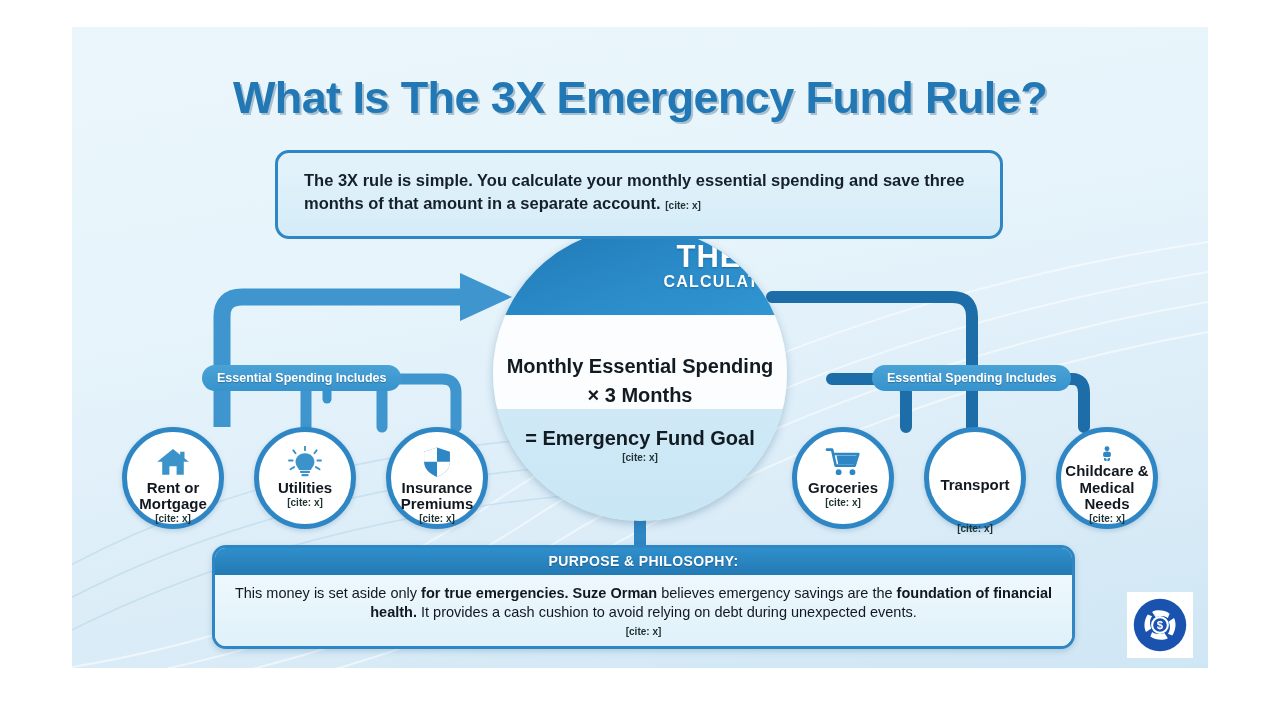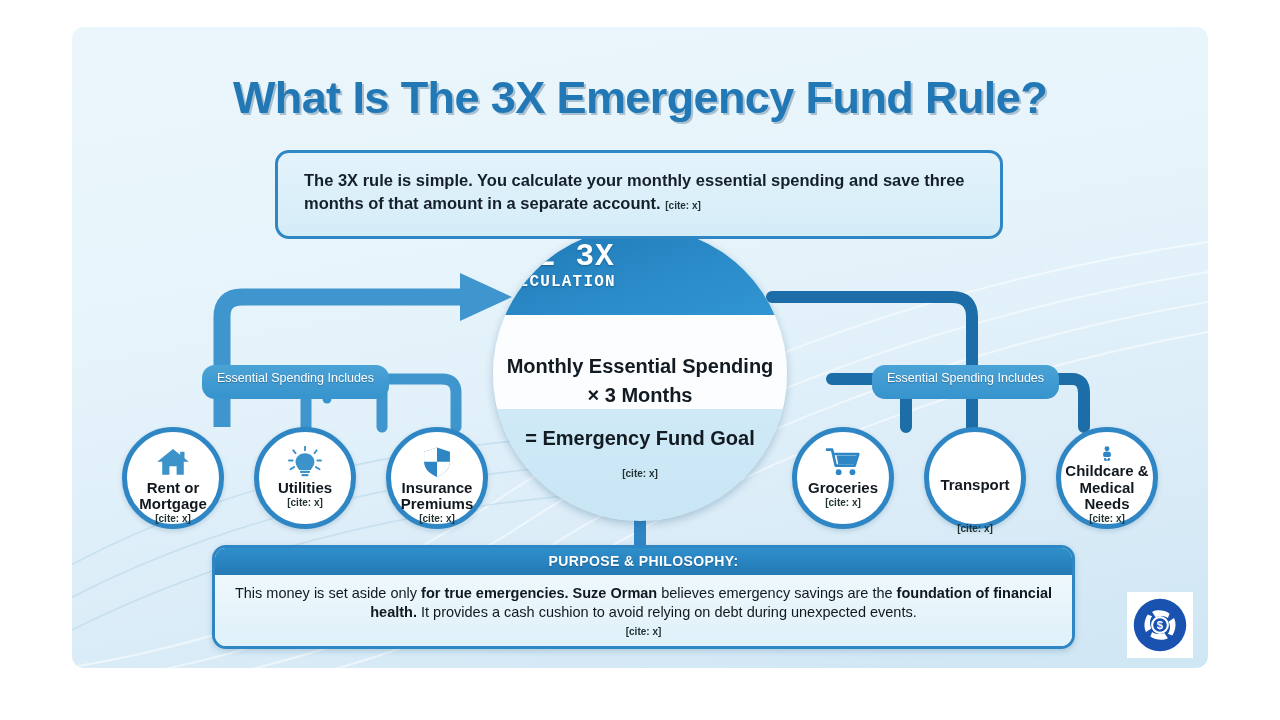--- a/index.html
+++ b/index.html
@@ -24,21 +24,20 @@
 
   
   #canvas {
     position: absolute;
     left: 72px;
     top: 27px;
     width: 1136px;
     height: 641px;
     background: linear-gradient(170deg, #eaf6fb 0%, #e7f4fb 35%, #dcedf8 70%, #cfe6f4 100%);
     overflow: hidden;
-    border-radius: 12px;
   }
 
   
   #swooshes {
     position: absolute;
     inset: 0;
     pointer-events: none;
   }
 
   
@@ -106,24 +105,23 @@
     box-shadow: 0 3px 9px rgba(25,80,120,.28);
     background: linear-gradient(180deg,#d9eef8 0%, #c9e6f5 100%);
   }
   .hub-top {
     position: absolute;
     left: 4px; top: 0;
     width: 100%;
     height: 88px;
     background: linear-gradient(160deg,#1f78b4 0%, #2a8bc8 55%, #3196d2 100%);
     color: #fff;
-    text-align: left;
+    text-align: right;
     padding-top: 14px;
     box-sizing: border-box;
-    font-family: Liberation Mono, monospace;
   }
   .hub-top .l1 {
     font-size: 31px;
     font-weight: 700;
     letter-spacing: 1px;
     line-height: 1.03;
     text-shadow: 0 1px 2px rgba(0,40,70,.35);
   }
   .hub-top .l2 {
     font-size: 16px;
@@ -161,40 +159,39 @@
     left: 0; top: 182px;
     width: 100%;
     height: 112px;
     display: flex;
     flex-direction: column;
     justify-content: flex-start;
     align-items: center;
     padding-top: 18px;
     box-sizing: border-box;
     color: #121a22;
-    gap: 16px;
   }
   .hub-bot .b1 {
     font-size: 20px;
     font-weight: 700;
     line-height: 1.13;
     text-align: center;
   }
 
   
   .pill {
     position: absolute;
-    height: 34px;
+    height: 26px;
     line-height: 26px;
     padding: 0 15px;
     border-radius: 13px;
     background: linear-gradient(180deg,#4aa3d6 0%, #3793cd 100%);
     color: #ffffff;
     font-size: 12.5px;
-    font-weight: 400;
+    font-weight: 700;
     white-space: nowrap;
     z-index: 4;
     text-shadow: 0 1px 1px rgba(0,40,70,.35);
   }
   .pill.left  { left: 130px; top: 338px; }
   .pill.right { left: 800px; top: 338px; }
 
   
   .node {
     position: absolute;

